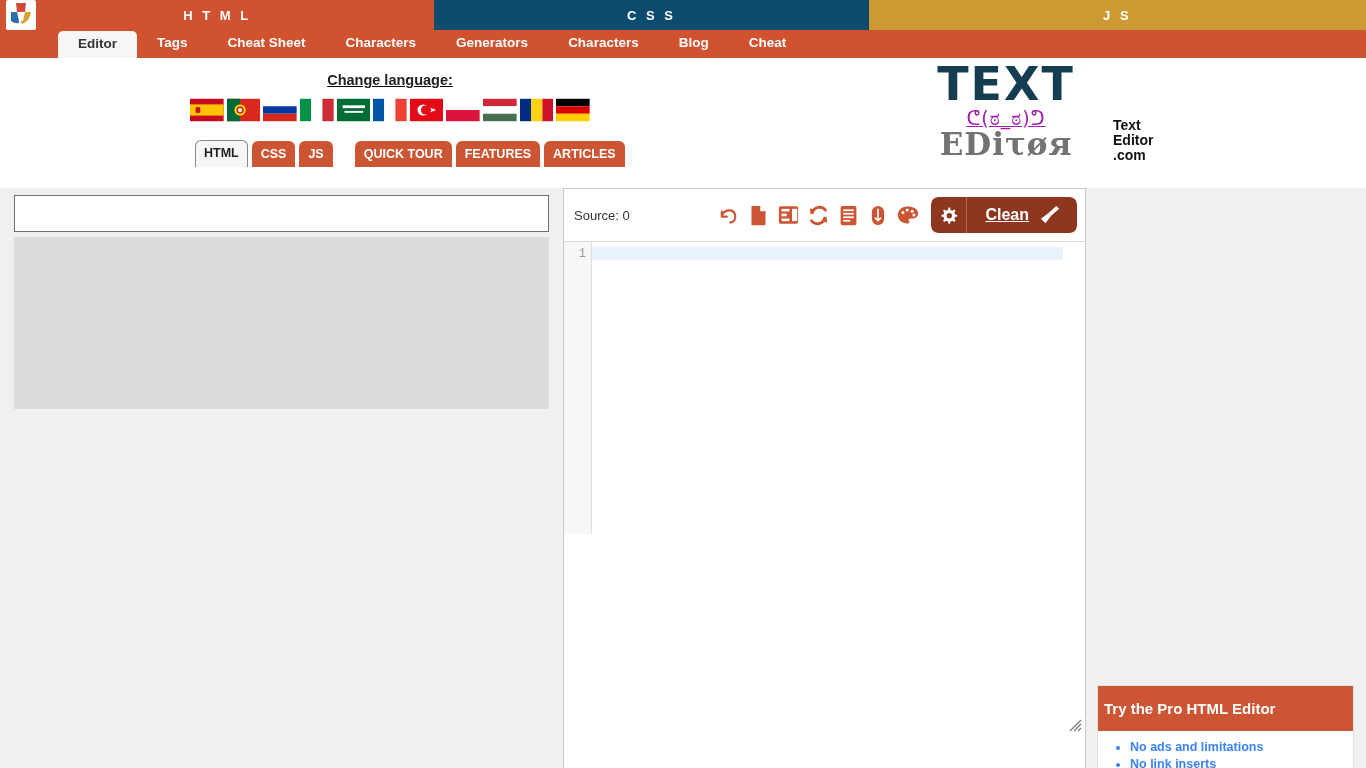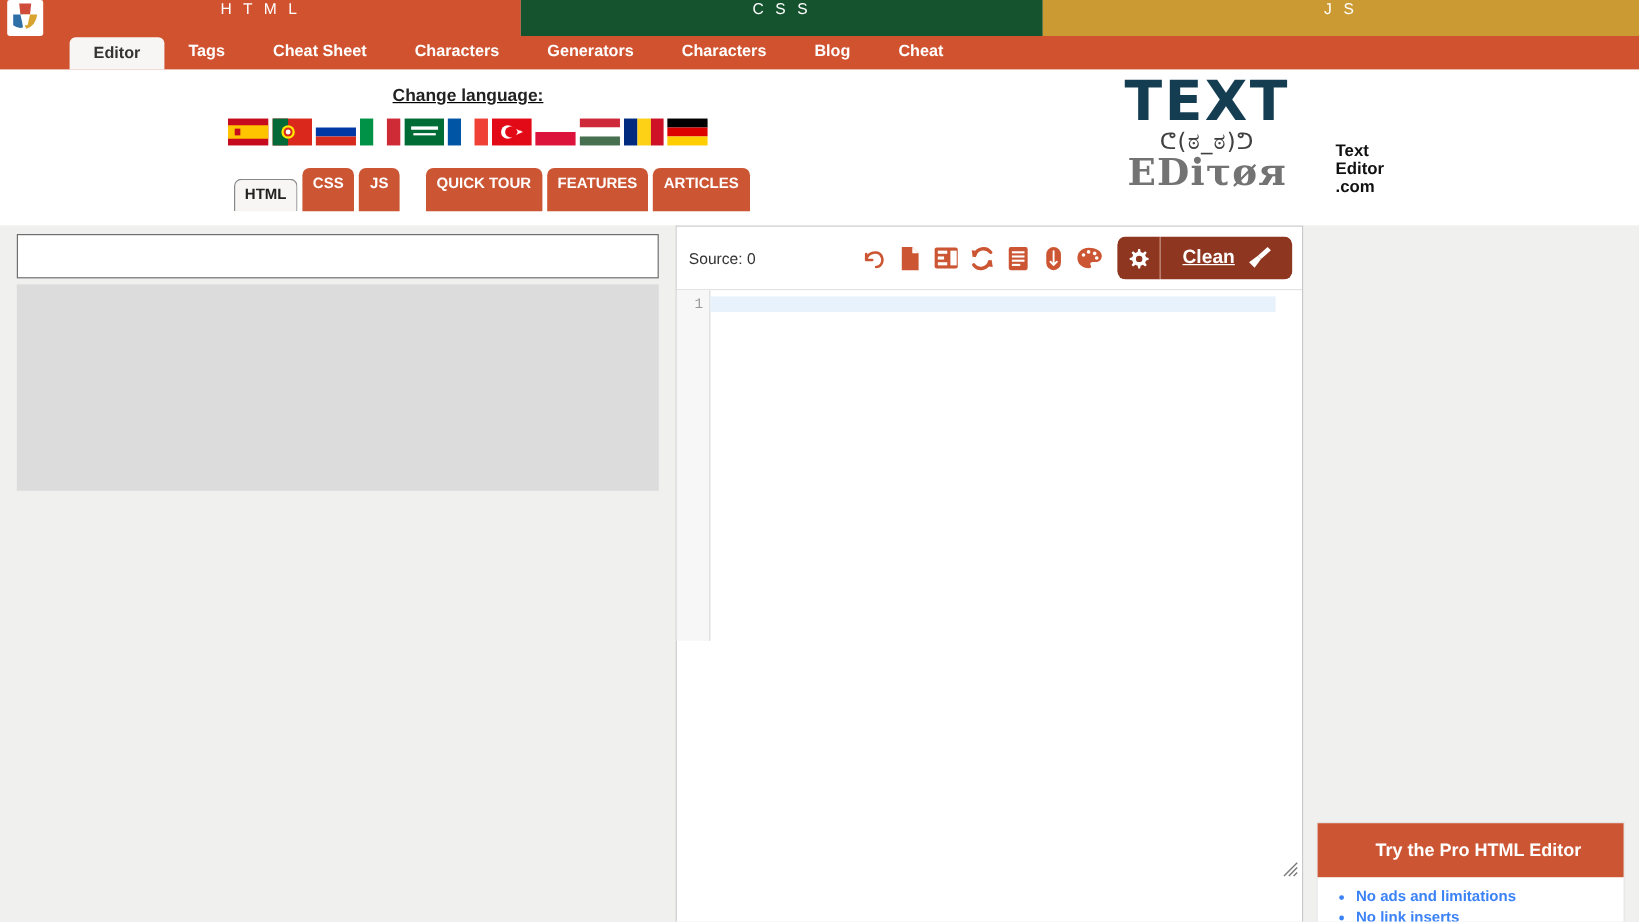--- a/index.html
+++ b/index.html
@@ -6,24 +6,24 @@
   html, body {
     margin: 0; padding: 0;
     width: 1366px; height: 768px;
     background: #f0f0ee;
     font-family: "Liberation Sans", sans-serif;
     overflow: hidden;
   }
 
   
   .topbar { position: relative; height: 30px; width: 1366px; display: flex; }
-  .topbar-seg { height: 30px; display: flex; align-items: flex-start; justify-content: center;
-                color: #ffffff; font-weight: normal; font-size: 13px; letter-spacing: 3px; }
+  .topbar-seg { height: 30px; display: flex; align-items: center; justify-content: center;
+                color: #ffffff; font-weight: bold; font-size: 13px; letter-spacing: 3px; }
   .seg-html { width: 455px; background: #d0522f; }
-  .seg-css  { width: 455px; background: #14532d; }
+  .seg-css  { width: 455px; background: #0c4a6e; }
   .seg-js   { width: 521px; background: #cc9a33; }
   .favicon { position: absolute; left: 6px; top: 0px; width: 30px; height: 30px;
              background: #ffffff; border-radius: 2px; overflow: hidden; }
 
   
   .menubar { height: 28px; background: #d0522f; display: flex; align-items: flex-end;
              padding-left: 58px; position: relative; }
   .menu-item { font-size: 13.5px; font-weight: bold; color: #ffffff;
                padding: 5px 20px 7px 20px; line-height: 16px; cursor: pointer; white-space: nowrap; }
   .menu-item.active { background: #f7f6f4; color: #333333;
@@ -32,31 +32,31 @@
   
   .header { position: relative; height: 130px; background: #ffffff; }
   .lang-wrap { position: absolute; left: 190px; top: 14px; width: 400px; text-align: center; text-decoration: underline; }
   .lang-title { font-size: 14.5px; font-weight: bold; color: #222222; margin-bottom: 10px; }
   .flags { display: flex; gap: 3px; justify-content: center; }
   .flag { width: 36px; height: 24px; display: block; border: 0; cursor: pointer; }
 
   .logo-wrap { position: absolute; left: 906px; top: 2px; width: 200px; height: 120px; }
   .logo-te { font-family: "DejaVu Sans", sans-serif; font-weight: bold; color: #153d52;
              font-size: 46px; letter-spacing: 2px; line-height: 48px; text-align: center; }
-  .logo-face { font-family: "DejaVu Sans", sans-serif; color: #404040; font-size: 19px;
-               text-align: center; line-height: 20px; letter-spacing: 1px; }
+  .logo-face { font-family: "DejaVu Sans", sans-serif; color: #a21caf; font-size: 19px;
+               text-align: center; line-height: 20px; letter-spacing: 1px; text-decoration: underline; }
   .logo-ed { font-family: "DejaVu Serif", serif; font-weight: bold; color: #737373;
              font-size: 31px; text-align: center; line-height: 33px; letter-spacing: 1px; }
   .logo-side { position: absolute; left: 1113px; top: 60px; font-size: 14px; font-weight: bold;
                color: #111111; line-height: 15px; }
 
   
   .subtabs { position: absolute; left: 195px; top: 82px; display: flex; align-items: flex-end; gap: 4px; }
   .stab { background: #cc5533; color: #ffffff; font-size: 12.5px; font-weight: bold;
-          padding: 6px 9px 16px 9px; border-radius: 6px 6px 0 0; cursor: pointer; line-height: 14px; }
+          padding: 6px 9px 6px 9px; border-radius: 6px 6px 0 0; cursor: pointer; line-height: 14px; }
   .stab.active { background: #f7f6f4; color: #222222; border: 1px solid #888888;
                  border-bottom: none; padding: 5px 8px 7px 8px; }
   .stab.gap { margin-left: 18px; }
 
   
   .main { position: relative; height: 578px; background: #f0f0ee; }
 
   
   .left-col { position: absolute; left: 14px; top: 7px; width: 535px; }
   .preview-input { width: 535px; height: 37px; background: #ffffff; border: 1px solid #6e6e6e;
@@ -88,21 +88,21 @@
             font-family: "Liberation Mono", monospace; }
   .code-lines { flex: 1; position: relative; padding-top: 5px; }
   .active-line { height: 13px; background: #e8f2fc; margin-right: 22px; }
   .code-resize { position: absolute; right: 2px; bottom: 2px; width: 13px; height: 13px;
                  cursor: nwse-resize; }
 
   
   .ad-box { position: absolute; left: 1097px; top: 497px; width: 257px; background: #ffffff;
             border: 1px solid #e3e3e3; }
   .ad-head { background: #cc5533; color: #ffffff; font-weight: bold; font-size: 15px;
-             text-align: center; padding: 14px 6px 14px 19px; }
+             padding: 14px 6px 14px 6px; }
   .ad-body { padding: 8px 10px 10px 10px; }
   .ad-body ul { margin: 0; padding-left: 22px; }
   .ad-body > ul > li { font-size: 12.5px; font-weight: bold; color: #3b82f6; line-height: 17px;
                        list-style: disc; }
 </style>
 </head>
 <body>
 
 <div class="topbar">
   <div class="topbar-seg seg-html">

